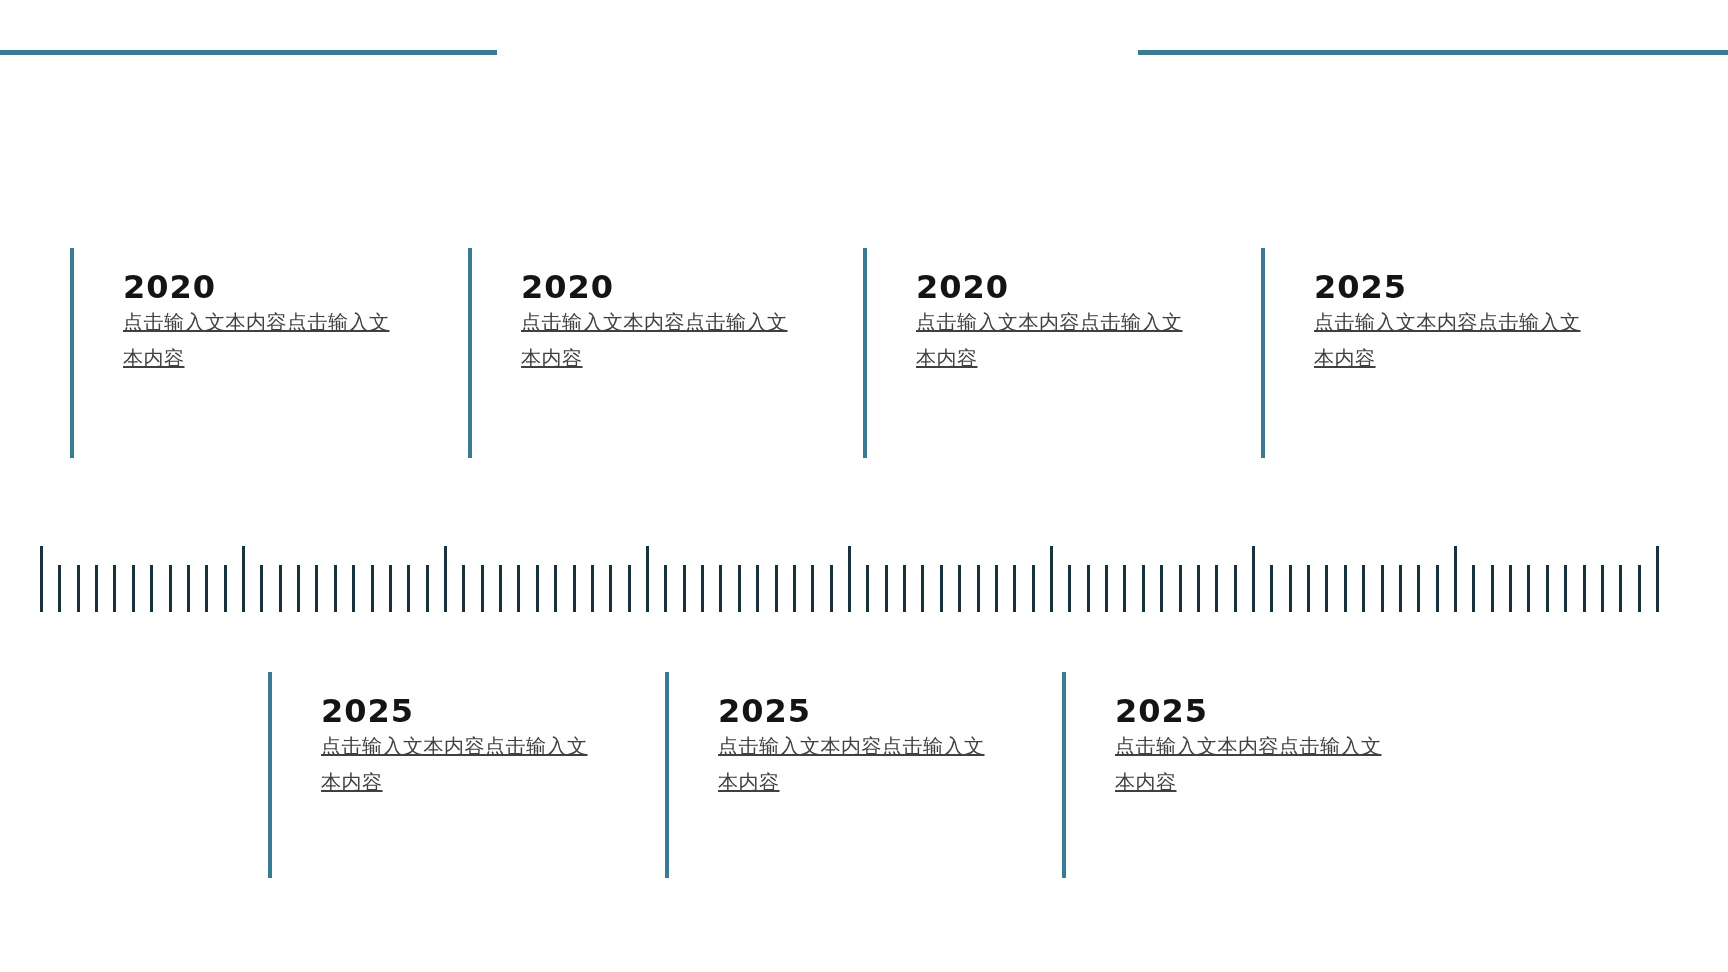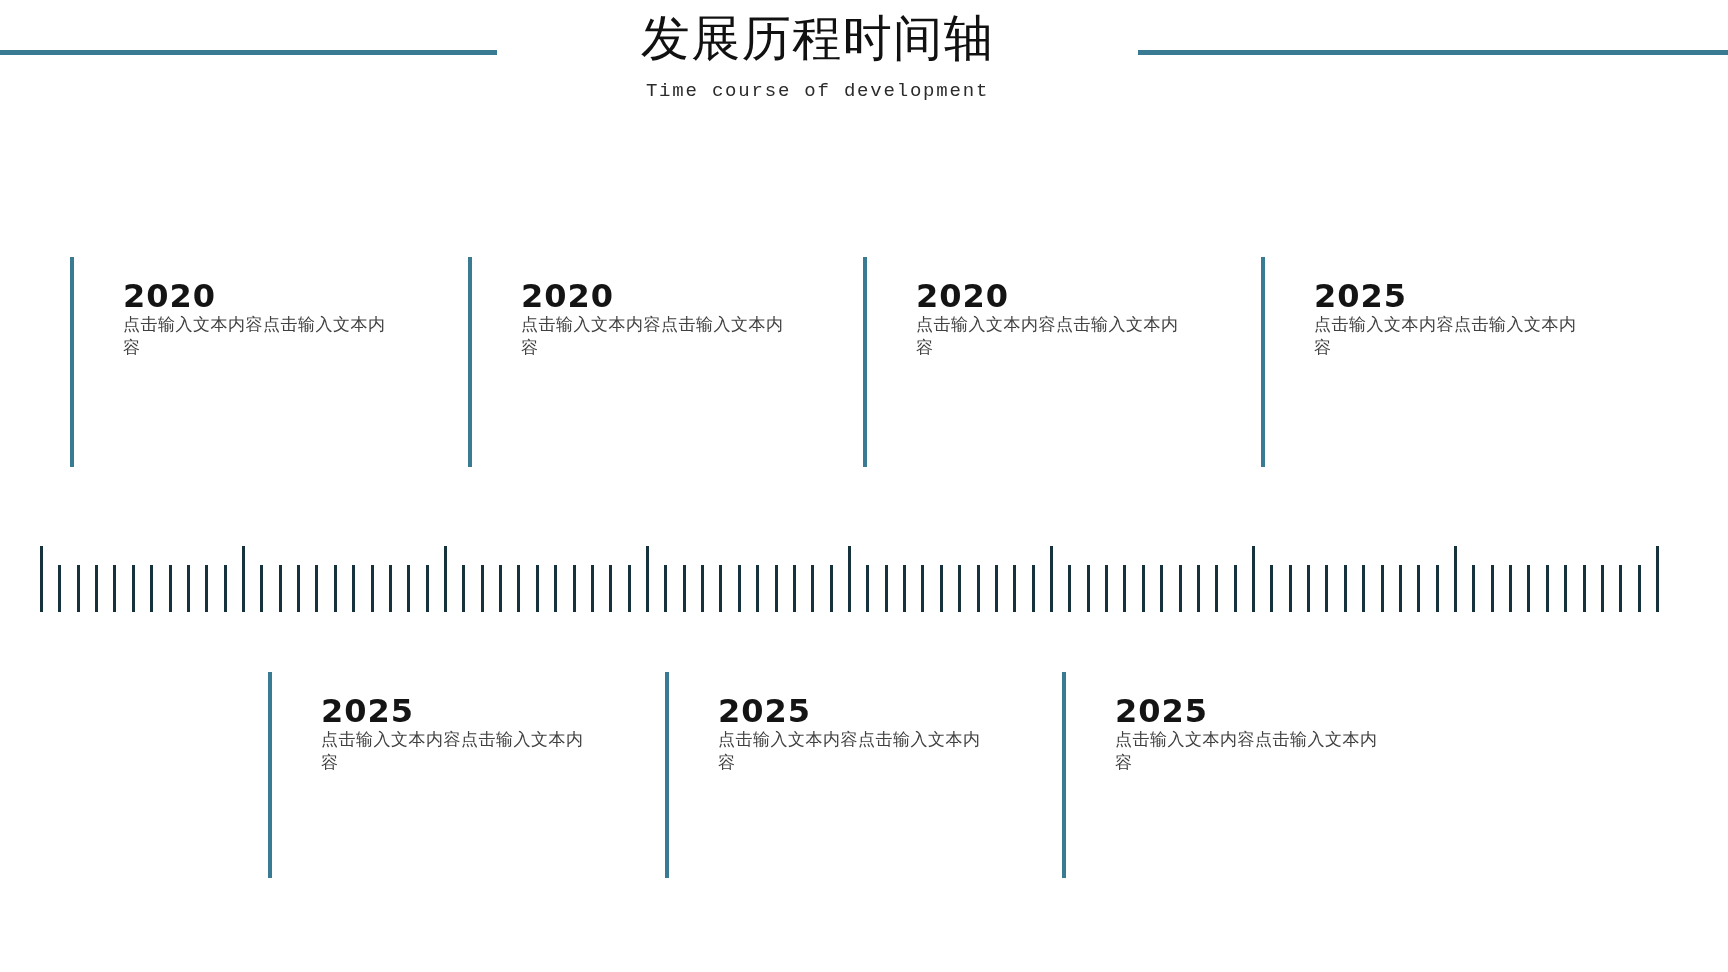--- a/index.html
+++ b/index.html
@@ -42,45 +42,44 @@
   .entry .year{
     position:absolute;left:53px;top:20px;
     font-family:"DejaVu Sans", sans-serif;
     font-weight:bold;
     font-size:32px;letter-spacing:1px;
     color:#141414;
     white-space:nowrap;
   }
   .entry .desc{
     position:absolute;left:53px;top:56px;width:272px;
-    font-size:17px;letter-spacing:0.5px;
-    line-height:23px;
+    font-size:20px;letter-spacing:0.5px;
+    line-height:36px;
     color:var(--body-text,#404040);
-  }
-  .entry.top{top:257px;height:210px;}
+    text-decoration:underline;
+  }
+  .entry.top{top:248px;height:210px;}
   .entry.bottom{top:672px;height:206px;}
   
   .ruler{
     position:absolute;left:40px;top:546px;width:1619px;height:66px;
   }
   .ruler .tick{
     position:absolute;top:19px;width:3px;height:47px;
     background:var(--tick,#16323c);
   }
   .ruler .tick.major{top:0;height:66px;}
 </style>
 </head>
 <body>
 
 <div class="slide" style="--accent: #387b93; --tick: #16323c; --title-text: #111111; --body-text: #404040;">
 
   <div class="header-line left"></div>
   <div class="header-line right"></div>
-  <div class="title">发展历程时间轴</div>
-  <div class="subtitle">Time course of development</div>
 
   <div class="entry top" style="left:70px">
     <div class="bar"></div>
     <div class="year">2020</div>
     <div class="desc">点击输入文本内容点击输入文本内容</div>
   </div>
   <div class="entry top" style="left:468px">
     <div class="bar"></div>
     <div class="year">2020</div>
     <div class="desc">点击输入文本内容点击输入文本内容</div>

